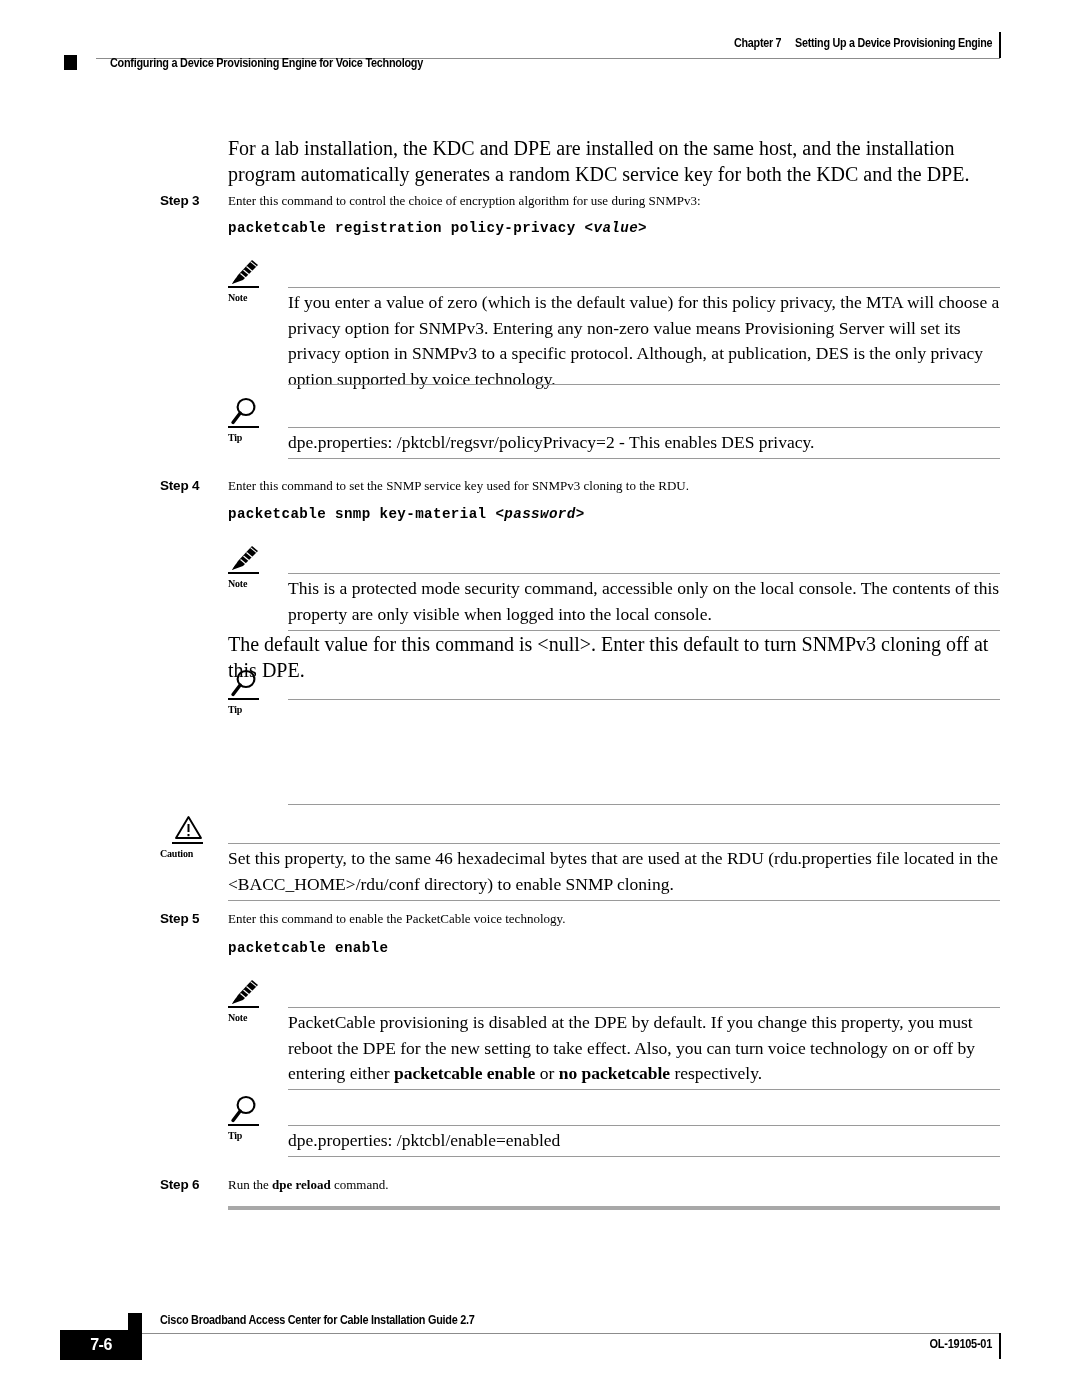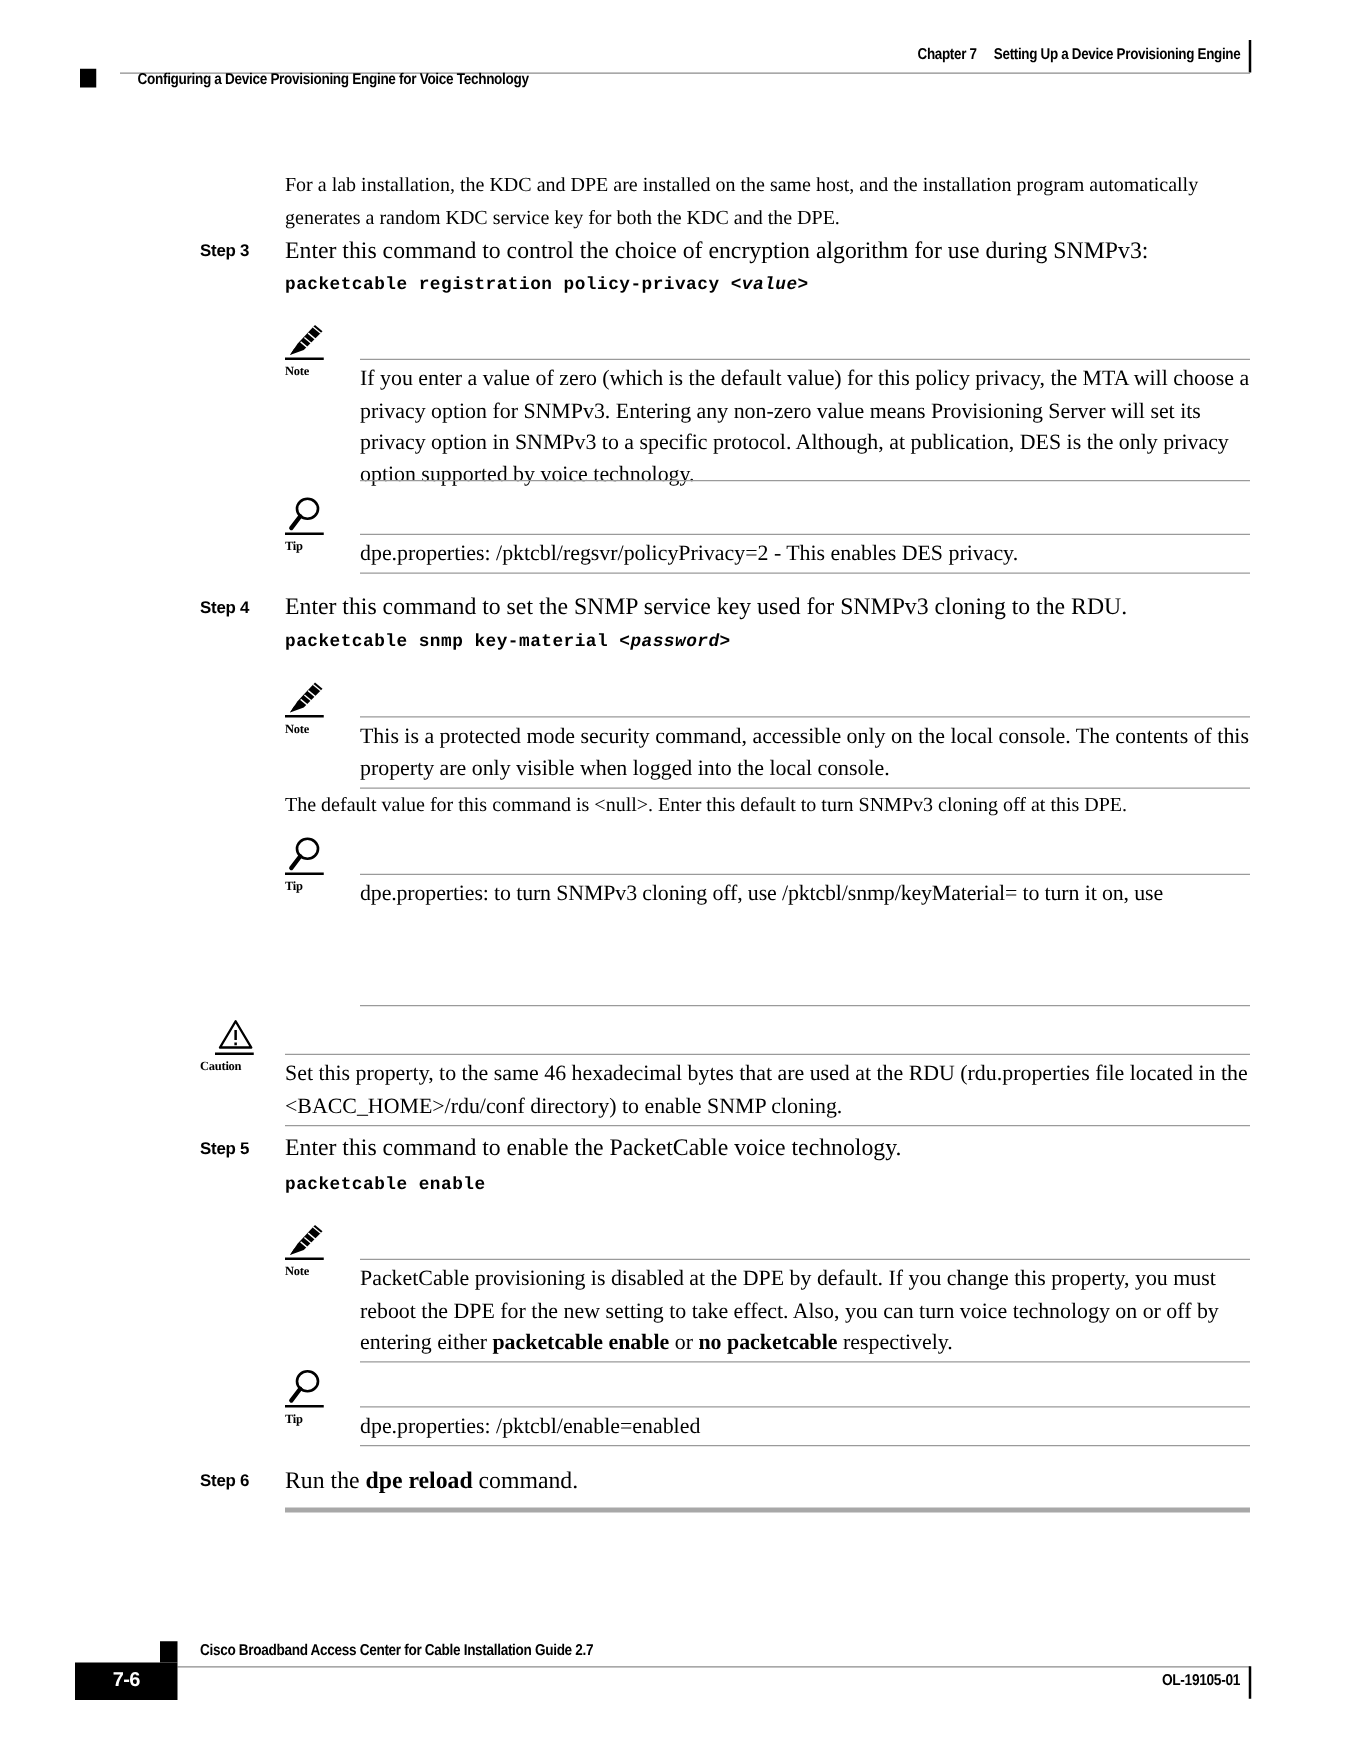--- a/index.html
+++ b/index.html
@@ -77,21 +77,21 @@
   
   .content {
     position: absolute;
     left: 0;
     top: 0;
     width: 1080px;
   }
 
   .para {
     position: absolute;
-    font-size: 16px;
+    font-size: 20px;
     line-height: 25.5px;
     text-align: left;
   }
 
   .step-row {
     position: absolute;
     font-size: 17.5px;
     line-height: 25.5px;
   }
   .step-label {
@@ -101,21 +101,21 @@
     font-family: "Liberation Sans", sans-serif;
     font-weight: bold;
     font-size: 13.5px;
     letter-spacing: -0.2px;
     white-space: nowrap;
   }
   .step-text {
     position: absolute;
     left: 68px;
     top: 0;
-    font-size: 19px;
+    font-size: 13px;
     line-height: 25.5px;
   }
 
   .cmd {
     position: absolute;
     font-family: "Liberation Mono", monospace;
     font-weight: bold;
     font-size: 14.2px;
     letter-spacing: 0.4px;
     white-space: nowrap;
@@ -354,21 +354,20 @@
         <g transform="translate(3,2)">
           <ellipse cx="15" cy="9" rx="8.4" ry="8" fill="none" stroke="#000" stroke-width="2.1"></ellipse>
           <path d="M9.2 15 L2 24.5" stroke="#000" stroke-width="3.4" stroke-linecap="round"></path>
         </g>
       </svg>
       <div class="icon-underline"></div>
     </div>
     <div class="callout-label">Tip</div>
     <div class="callout-rule-top" style="left:60px; top:31px; width:712px;"></div>
     <div class="callout-body" style="left:60px; top:34px; width:730px;">
-      <span class="hexline">dpe.properties: to turn SNMPv3 cloning off, use /pktcbl/snmp/keyMaterial= to turn it on, use</span>
     </div>
     <div class="callout-rule-bottom" style="left:60px; top:136px; width:712px;"></div>
   </div>
 
   <div class="callout" style="left:160px; top:812px;">
     <div class="callout-icon" style="left:12px;">
       <svg width="34" height="30" viewBox="0 0 34 30">
         <g transform="translate(2,3)">
           <path d="M14.5 2 L27 23 L2 23 Z" fill="none" stroke="#000" stroke-width="1.9" stroke-linejoin="round"></path>
           <rect x="13.5" y="9" width="2" height="8" fill="#000"></rect>

